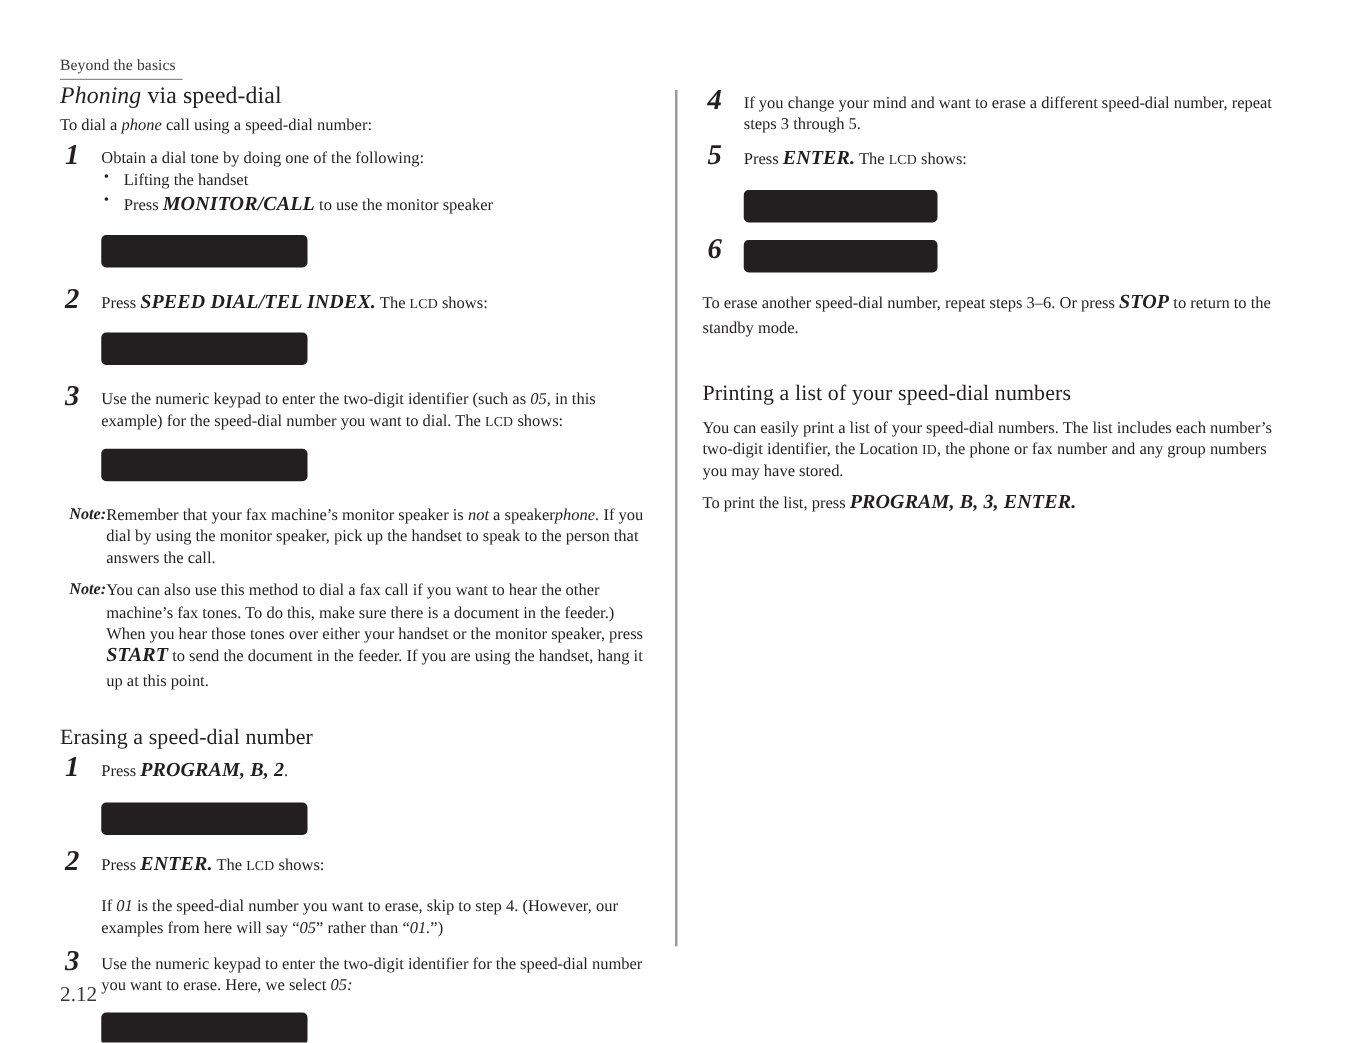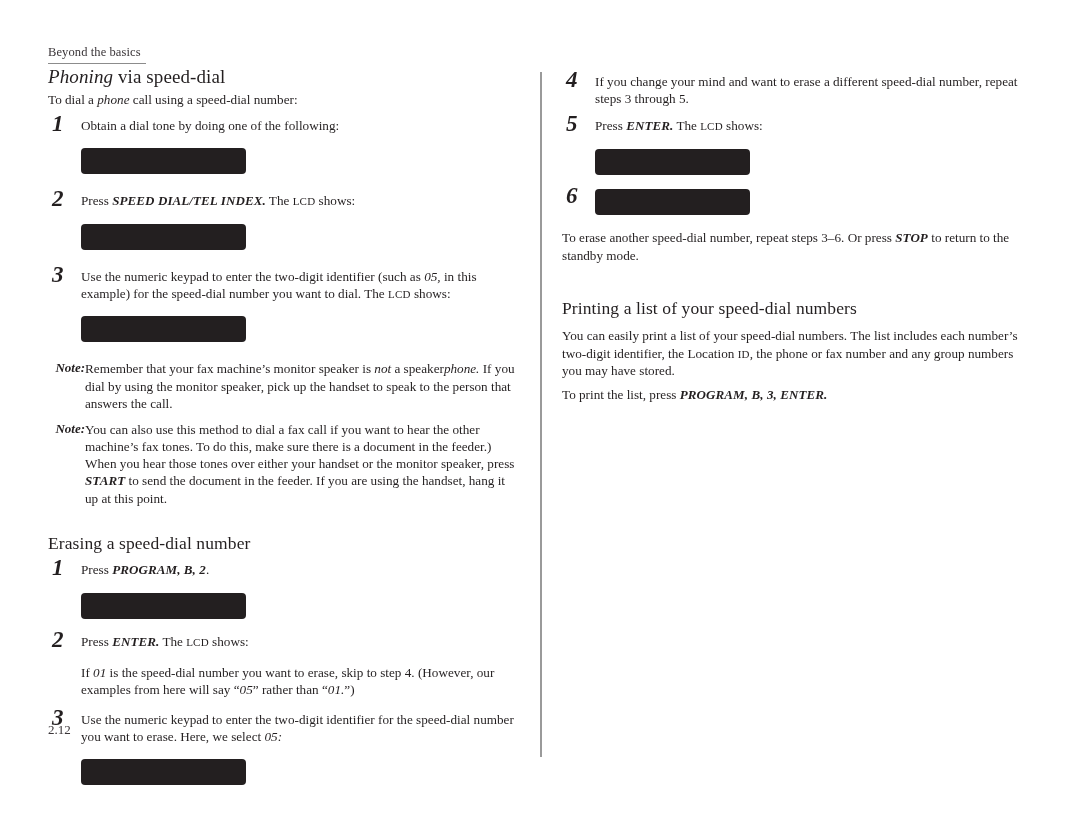--- a/index.html
+++ b/index.html
@@ -92,21 +92,21 @@
   
   .sc {
     font-size: 11px;
     letter-spacing: .2px;
   }
 
   
   .key {
     font-style: italic;
     font-weight: bold;
-    font-size: 13px;
+    font-size: 16px;
     letter-spacing: .1px;
   }
 
   
   .step {
     position: relative;
     padding-left: 33px;
     margin-top: 9px;
   }
   .step-num {
@@ -183,22 +183,22 @@
     margin-top: 12px;
     margin-left: 25px;
     font-size: 13.2px;
     line-height: 1.30;
   }
 
   
   .folio {
     position: absolute;
     left: 48px;
-    top: 722px;
-    font-size: 13px;
+    top: 786px;
+    font-size: 17px;
     color: #3a3538;
   }
 </style>
 </head>
 <body>
 
 <div class="page">
 
   <div class="running-head">Beyond the basics</div>
   <div class="running-head-rule"></div>
@@ -207,20 +207,24 @@
 
   <div class="col col-left">
 
     <h1 class="sec-head"><span class="it">Phoning</span><span> via speed-dial</span></h1>
 
     <p class="lead"><span>To dial a </span><span class="it">phone</span><span> call using a speed-dial number:</span></p>
 
     <div class="step">
       <div class="step-num">1</div>
       <div class="step-body">Obtain a dial tone by doing one of the following:</div>
+      <ul class="bullets">
+        <li>Lifting the handset</li>
+        <li><span>Press </span><span class="key">MONITOR/CALL</span><span> to use the monitor speaker</span></li>
+      </ul>
       <div class="lcd" style="width:165px"></div>
     </div>
 
     <div class="step" style="margin-top:18px">
       <div class="step-num">2</div>
       <div class="step-body"><span>Press </span><span class="key">SPEED DIAL/TEL INDEX.</span><span> The </span><span class="sc">LCD</span><span> shows:</span></div>
       <div class="lcd" style="width:165px"></div>
     </div>
 
     <div class="step" style="margin-top:18px">

